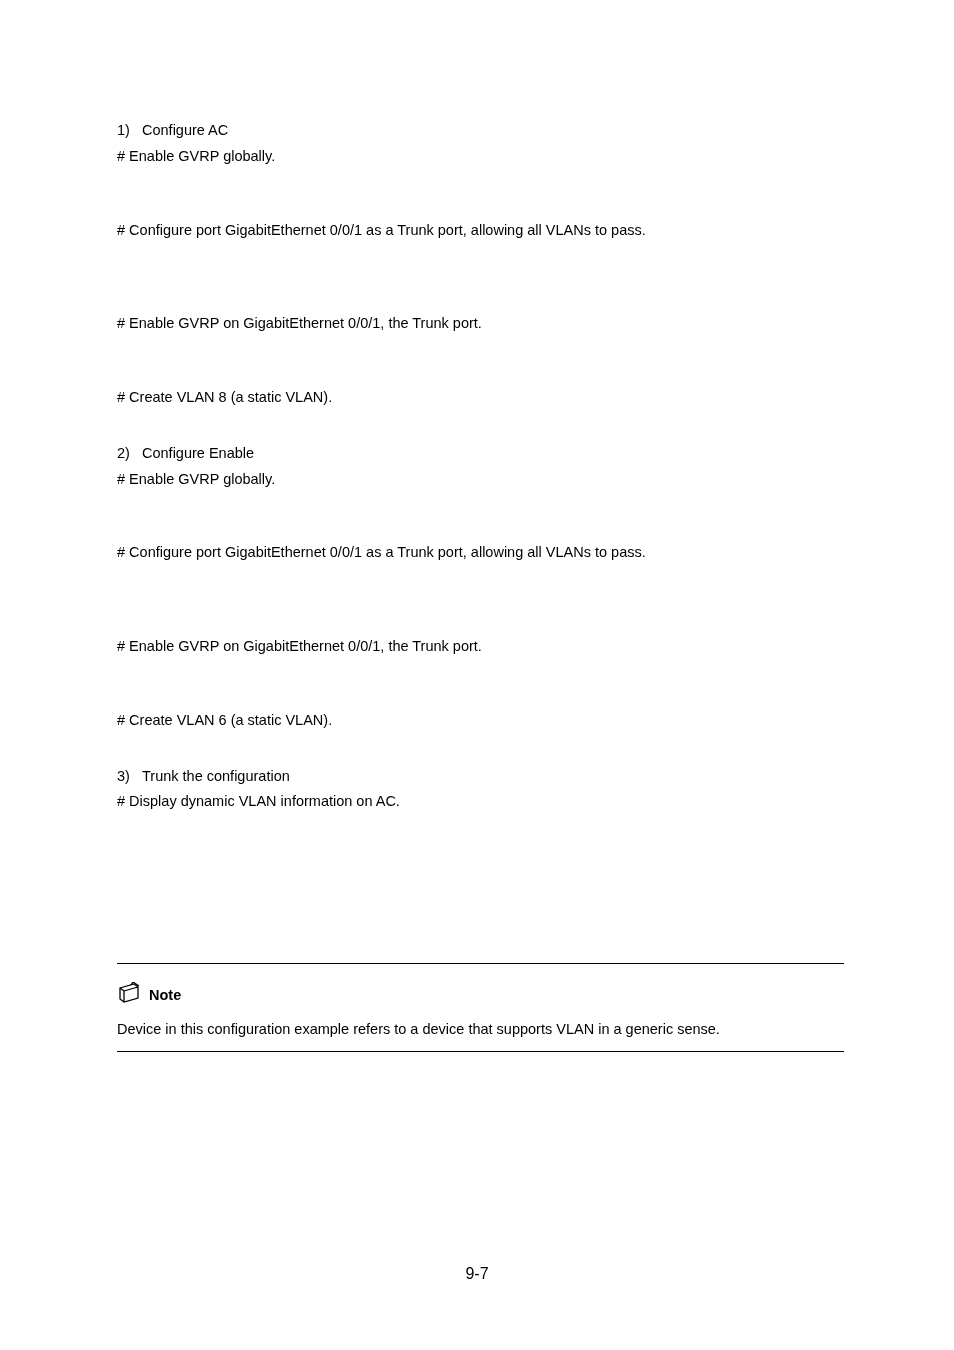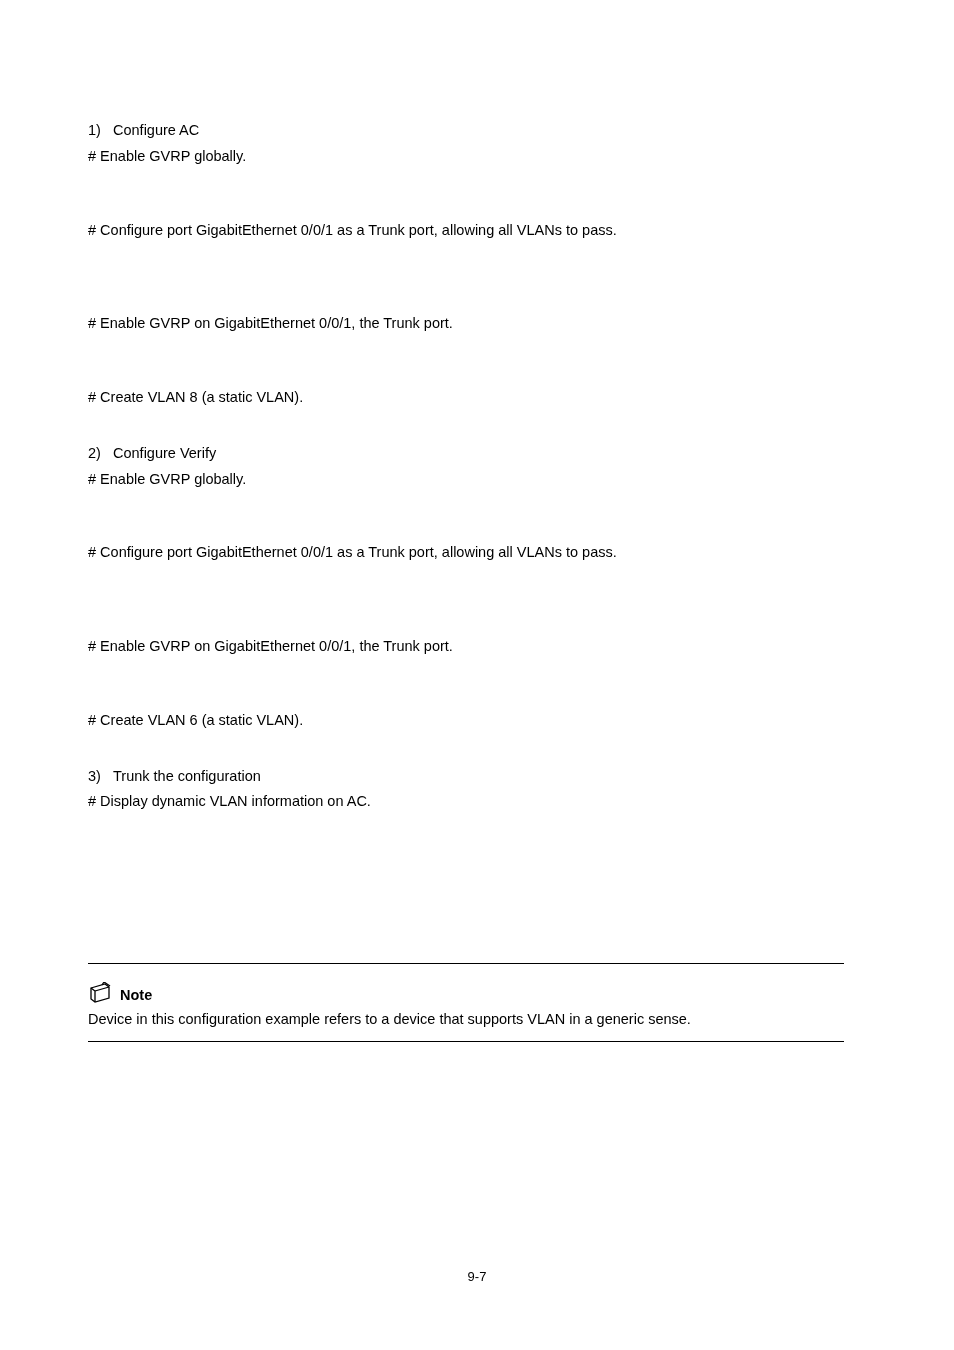--- a/index.html
+++ b/index.html
@@ -8,21 +8,21 @@
     font-family: Arial, "Helvetica Neue", Helvetica, sans-serif;
     font-size: 14.5px;
     color: #000;
     background: #fff;
     width: 954px;
     min-height: 1350px;
     position: relative;
     line-height: 1.5;
   }
   .page {
-    padding: 120px 110px 0 88px;
+    padding: 120px 110px 0 117px;
   }
   .para {
     margin: 0 0 16px 0;
   }
   .list-row {
     margin-bottom: 4px;
   }
   .gap-small { height: 18px; }
   .gap-med   { height: 36px; }
   .gap-large { height: 56px; }
@@ -31,37 +31,37 @@
     border-top: 1px solid #000;
     margin: 0;
   }
   .note-block {
     margin-top: 78px;
   }
   .note-head {
     display: flex;
     align-items: baseline;
     gap: 6px;
-    margin-bottom: 2px;
+    margin-bottom: 12px;
     margin-top: 14px;
   }
   .note-icon {
     position: relative;
     top: 4px;
   }
   .note-text {
     font-weight: bold;
   }
   .footer {
     position: absolute;
     bottom: 64px;
     left: 0;
     width: 100%;
     text-align: center;
-    font-size: 13px;
+    font-size: 16px;
   }
 </style>
 </head>
 <body>
 
 <div class="page">
 
   <div class="list-row">
     <span>1)</span>&nbsp;&nbsp;&nbsp;<span>Configure AC</span>
   </div>
@@ -72,21 +72,21 @@
 
   <div class="gap-large"></div>
   <div class="para"># Enable GVRP on GigabitEthernet 0/0/1, the Trunk port.</div>
 
   <div class="gap-med"></div>
   <div class="para"># Create VLAN 8 (a static VLAN).</div>
 
   <div class="gap-small"></div>
 
   <div class="list-row">
-    <span>2)</span>&nbsp;&nbsp;&nbsp;<span>Configure Verify</span>
+    <span>2)</span>&nbsp;&nbsp;&nbsp;<span>Configure Enable</span>
   </div>
   <div class="para"># Enable GVRP globally.</div>
 
   <div class="gap-med"></div>
   <div class="para"># Configure port GigabitEthernet 0/0/1 as a Trunk port, allowing all VLANs to pass.</div>
 
   <div class="gap-large"></div>
   <div class="para"># Enable GVRP on GigabitEthernet 0/0/1, the Trunk port.</div>
 
   <div class="gap-med"></div>

